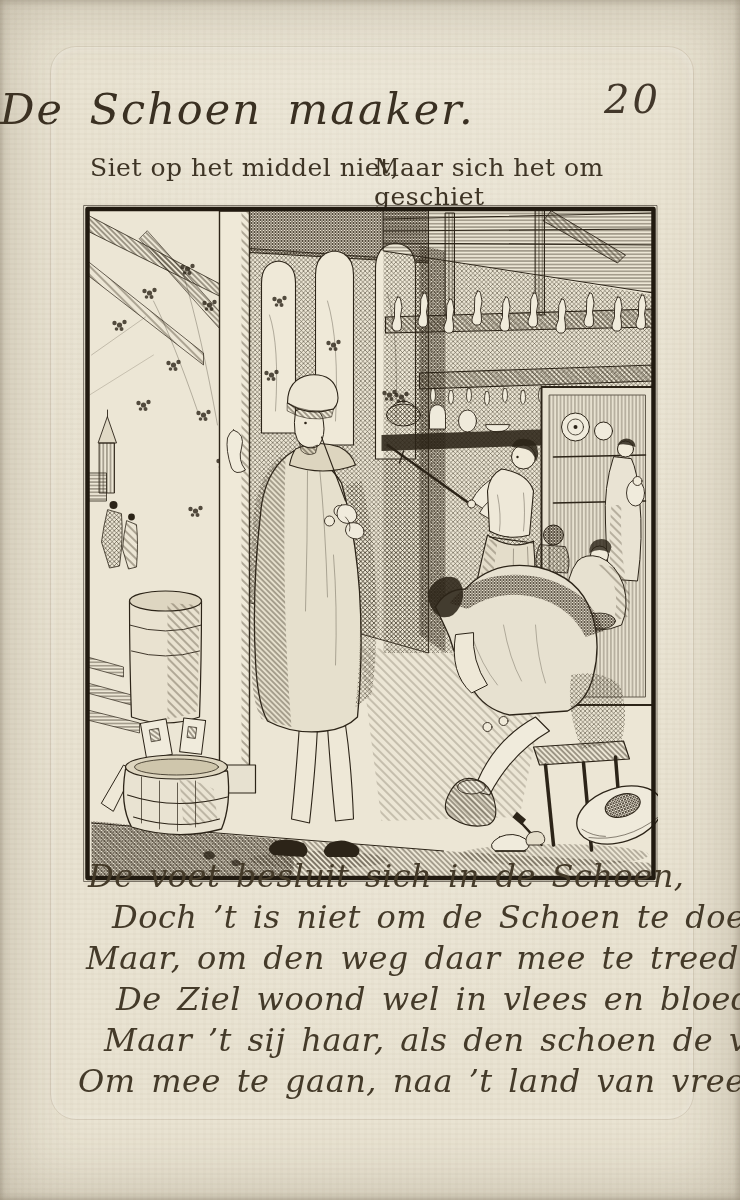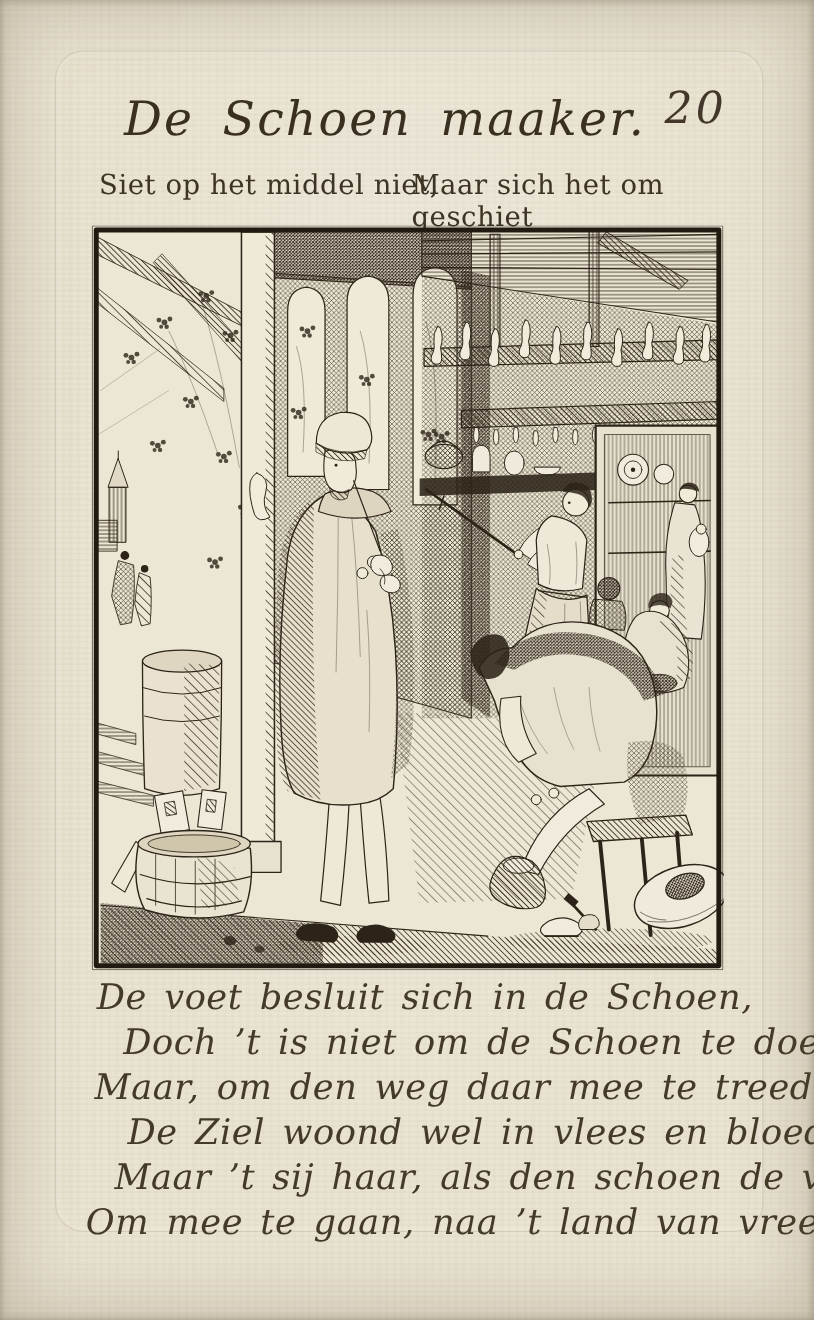--- a/index.html
+++ b/index.html
@@ -22,29 +22,29 @@
     position:absolute;left:50px;top:46px;width:642px;height:1072px;
     border:1px solid rgba(95,78,50,0.12);border-radius:26px;
     box-shadow:0 0 10px rgba(255,255,255,0.35) inset;
   }
   .page-number{
     position:absolute;left:604px;top:76px;width:60px;
     font-size:40px;letter-spacing:3px;color:#42372a;font-style:italic;
   }
   .title{
     position:absolute;left:0;top:84px;width:700px;margin:0;
-    text-align:center;font-weight:normal;font-style:italic;
+    font-weight:normal;font-style:italic;
     font-size:43px;letter-spacing:2px;word-spacing:10px;color:#3a3022;
   }
   .motto{position:absolute;left:0;top:153px;width:684px;height:40px;color:#3e3425;}
   .motto-left{position:absolute;left:90px;top:0;font-size:25px;letter-spacing:0.5px;}
   .motto-right{position:absolute;left:374px;top:0;font-size:25px;letter-spacing:0.5px;}
   .etching{position:absolute;left:83px;top:205px;width:575px;height:677px;margin:0;}
   .etching svg{display:block;}
-  .poem{position:absolute;left:0;top:886px;width:740px;color:#443a29;}
+  .poem{position:absolute;left:0;top:856px;width:740px;color:#443a29;}
   .pl{font-style:italic;font-size:32px;line-height:41px;white-space:nowrap;letter-spacing:0.5px;word-spacing:5px;}
   .pl0{padding-left:88px;}
   .pl1{padding-left:112px;}
   .pl2{padding-left:86px;}
   .pl3{padding-left:116px;}
   .pl4{padding-left:104px;}
   .pl5{padding-left:78px;}
 </style>
 </head>
 <body>

